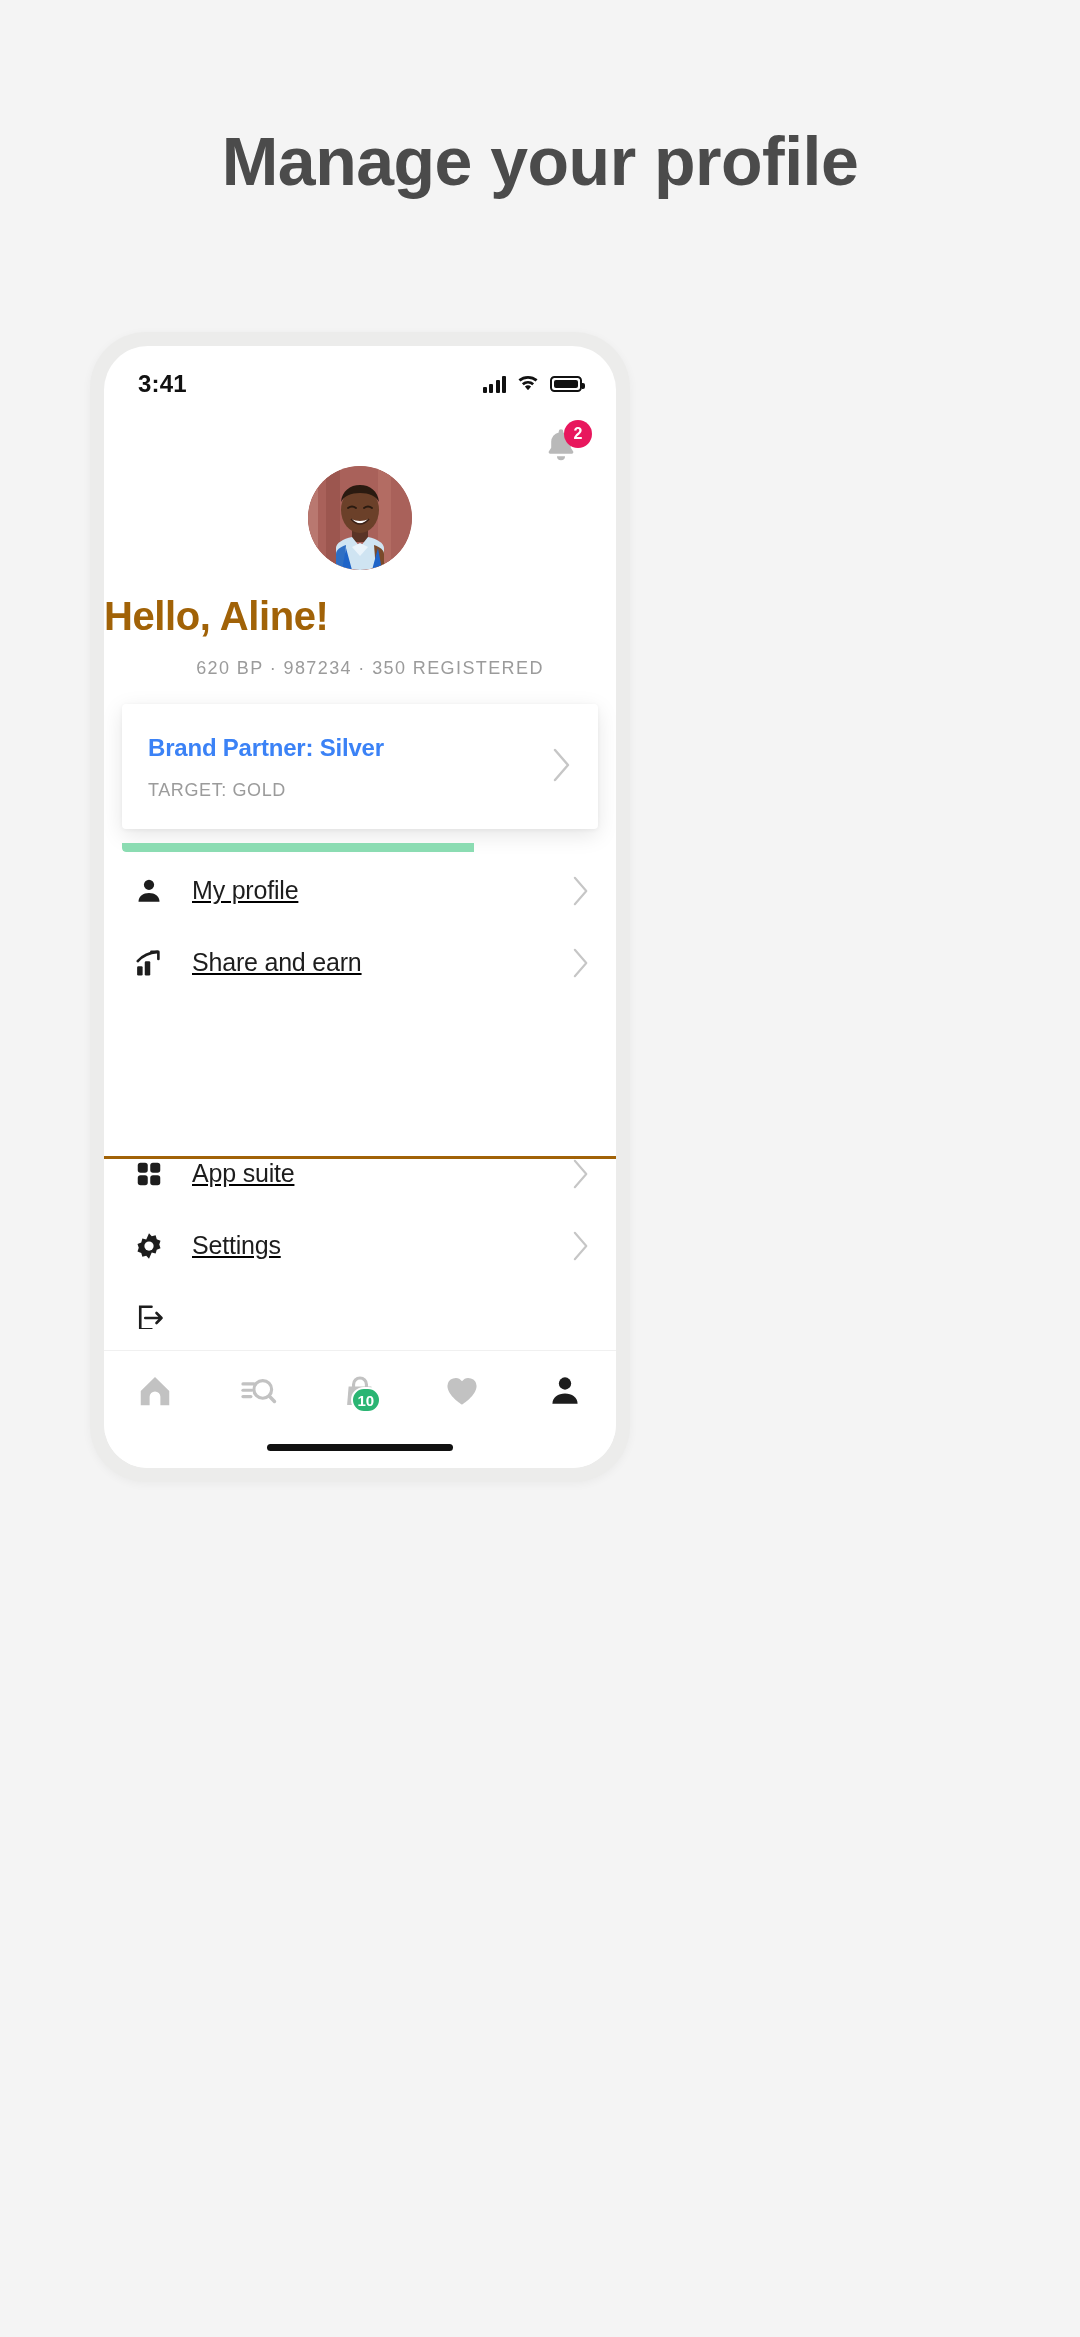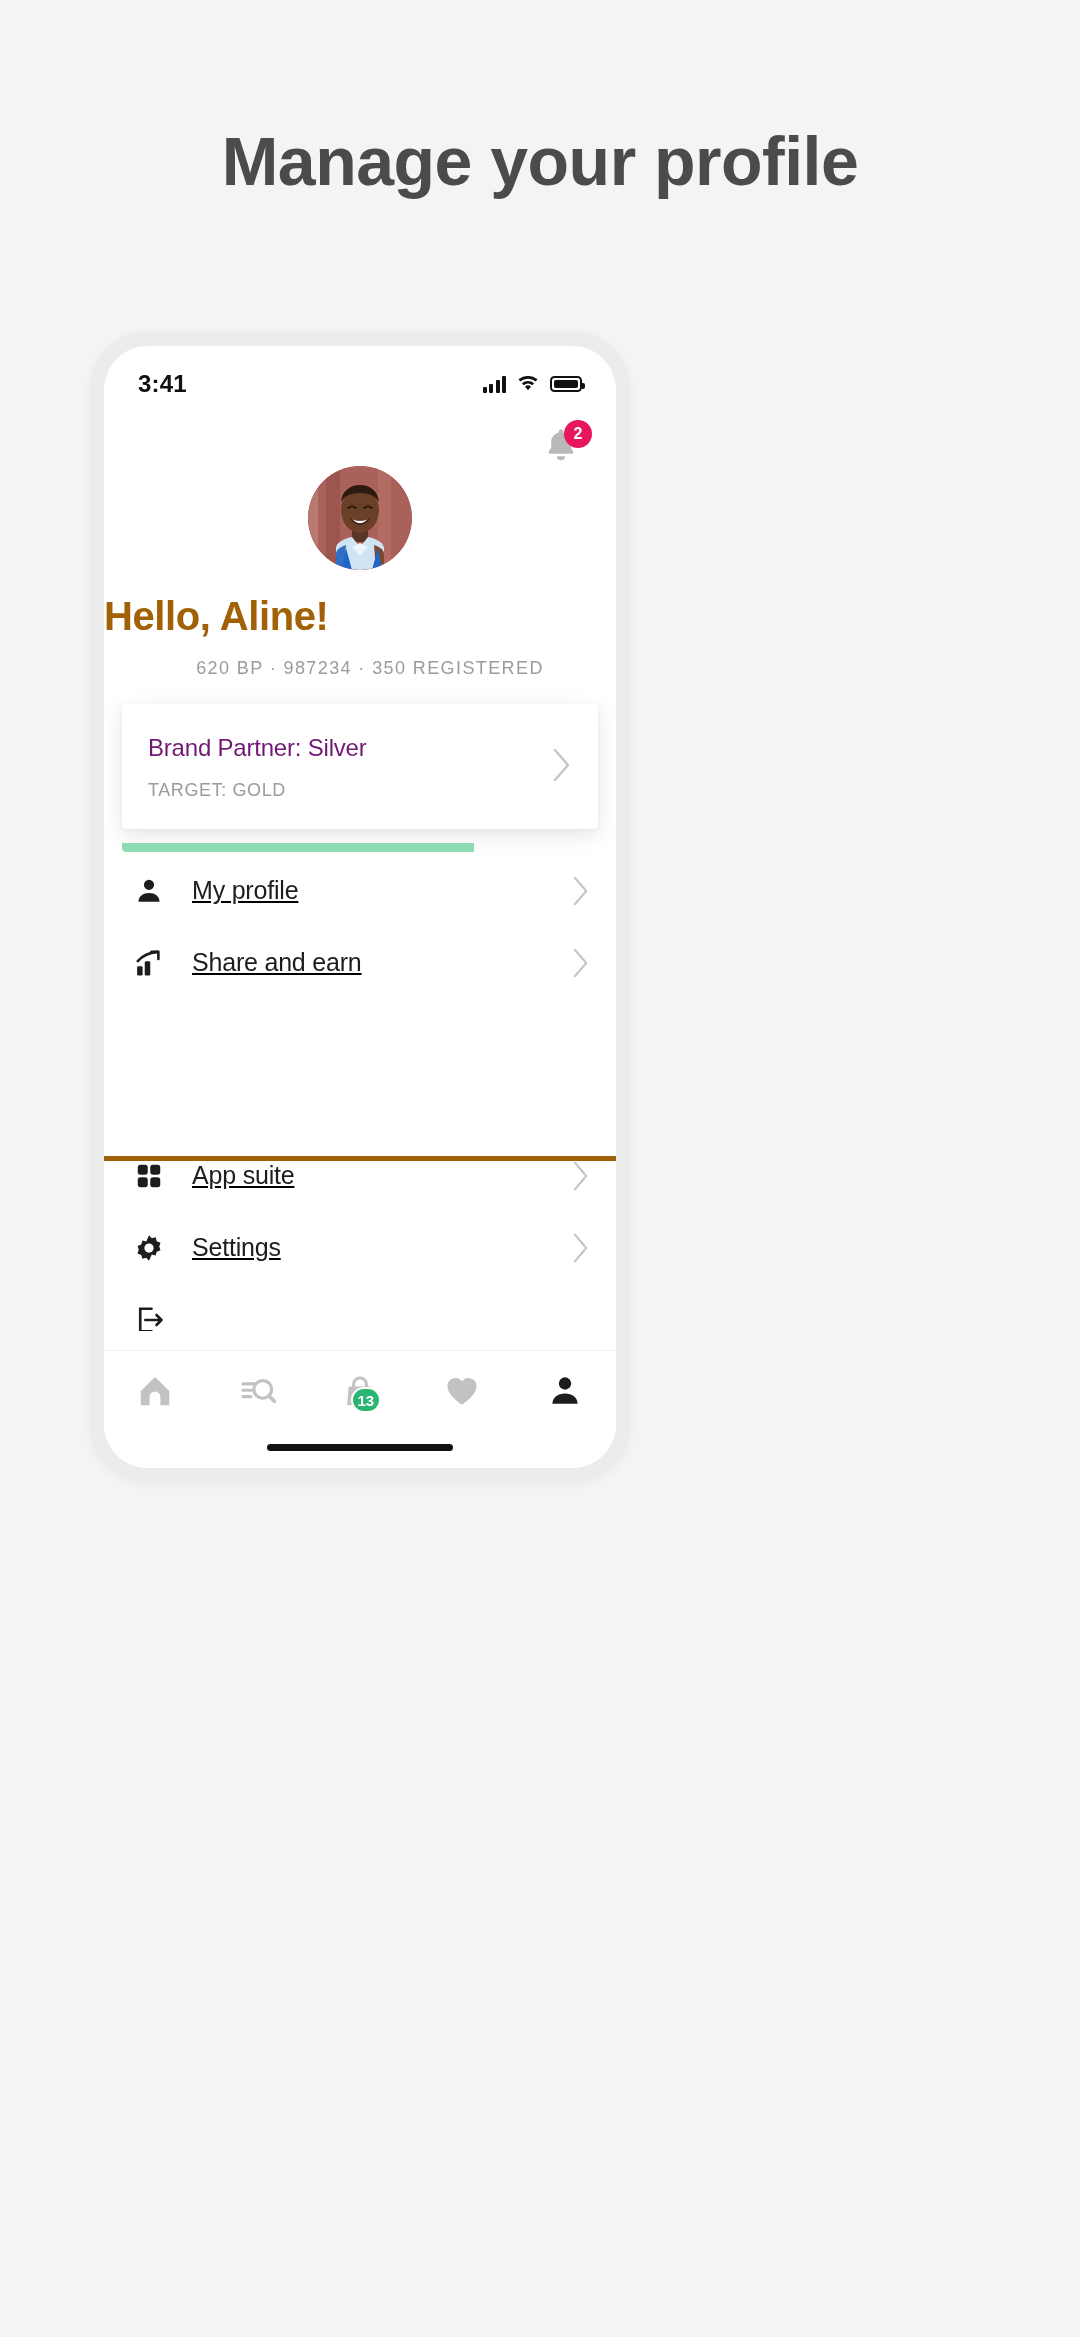--- a/index.html
+++ b/index.html
@@ -109,41 +109,41 @@
   }
 
   
   #tier-card {
     position: absolute; top: 358px; left: 18px; right: 18px;
     background: #fff;
     border-radius: 4px;
     box-shadow: 0 6px 22px rgba(0,0,0,0.10), 0 1px 4px rgba(0,0,0,0.05);
     padding: 30px 26px 28px 26px;
   }
-  #tier-title { font-size: 24px; font-weight: 400; color: #701a75; letter-spacing: -0.2px;}
+  #tier-title { font-size: 24px; font-weight: 700; color: #3b82f6; letter-spacing: -0.2px;}
   #tier-target {
     font-size: 18px; font-weight: 400; color: #9b9b9b;
     letter-spacing: 0.6px; margin-top: 18px;
   }
   #tier-chevron {
     position: absolute; right: 26px; top: 50%; transform: translateY(-50%);
     color: #c6c6c6;
   }
   #tier-progress-track {
     position: absolute; left: 18px; right: 18px; top: 497px;
     height: 9px; background: transparent;
     border-bottom-left-radius: 4px; border-bottom-right-radius: 4px;
     overflow: hidden;
   }
   #tier-progress-fill { height: 100%; background: #8bdcb2; border-radius: 0 0 0 4px; }
 
   
   .menu-group { position: absolute; left: 0; right: 0; background: #fff; }
   #menu-group-1 { top: 530px; }
-  #menu-group-2 { top: 810px; border-top: 5px solid #a16207; }
+  #menu-group-2 { top: 810px; border-top: 3px solid #a16207; }
 
   .menu-row {
     position: relative;
     height: 72px;
     display: flex; align-items: flex-start;
     padding: 0 26px 0 30px;
     text-decoration: underline;
   }
   .menu-icon {
     width: 44px; display: flex; align-items: center; justify-content: flex-start;
@@ -374,21 +374,21 @@
           <circle cx="15" cy="11" r="5.6" stroke="#c2c2c2" stroke-width="2" fill="none"></circle>
           <path d="M19.2 15.3 22.4 18.6" stroke="#c2c2c2" stroke-width="2.2" stroke-linecap="round"></path>
         </svg>
       </div>
 
       <div class="nav-item">
         <svg width="36" height="36" viewBox="0 0 24 24">
           <path d="M4.4 9h15.2l1 12.4H3.4z" fill="#c2c2c2"></path>
           <path d="M7.7 10V7.6a4.3 4.3 0 0 1 8.6 0V10" stroke="#c2c2c2" stroke-width="2.1" fill="none"></path>
         </svg>
-        <span id="cart-badge">13</span>
+        <span id="cart-badge">10</span>
       </div>
 
       <div class="nav-item">
         <svg width="38" height="38" viewBox="0 0 24 24">
           <path d="M12 20.6S2.8 14.9 2.8 8.8A5.1 5.1 0 0 1 12 5.9a5.1 5.1 0 0 1 9.2 2.9c0 6.1-9.2 11.8-9.2 11.8z" fill="#c2c2c2"></path>
         </svg>
       </div>
 
       <div class="nav-item active">
         <svg width="36" height="36" viewBox="0 0 24 24">

